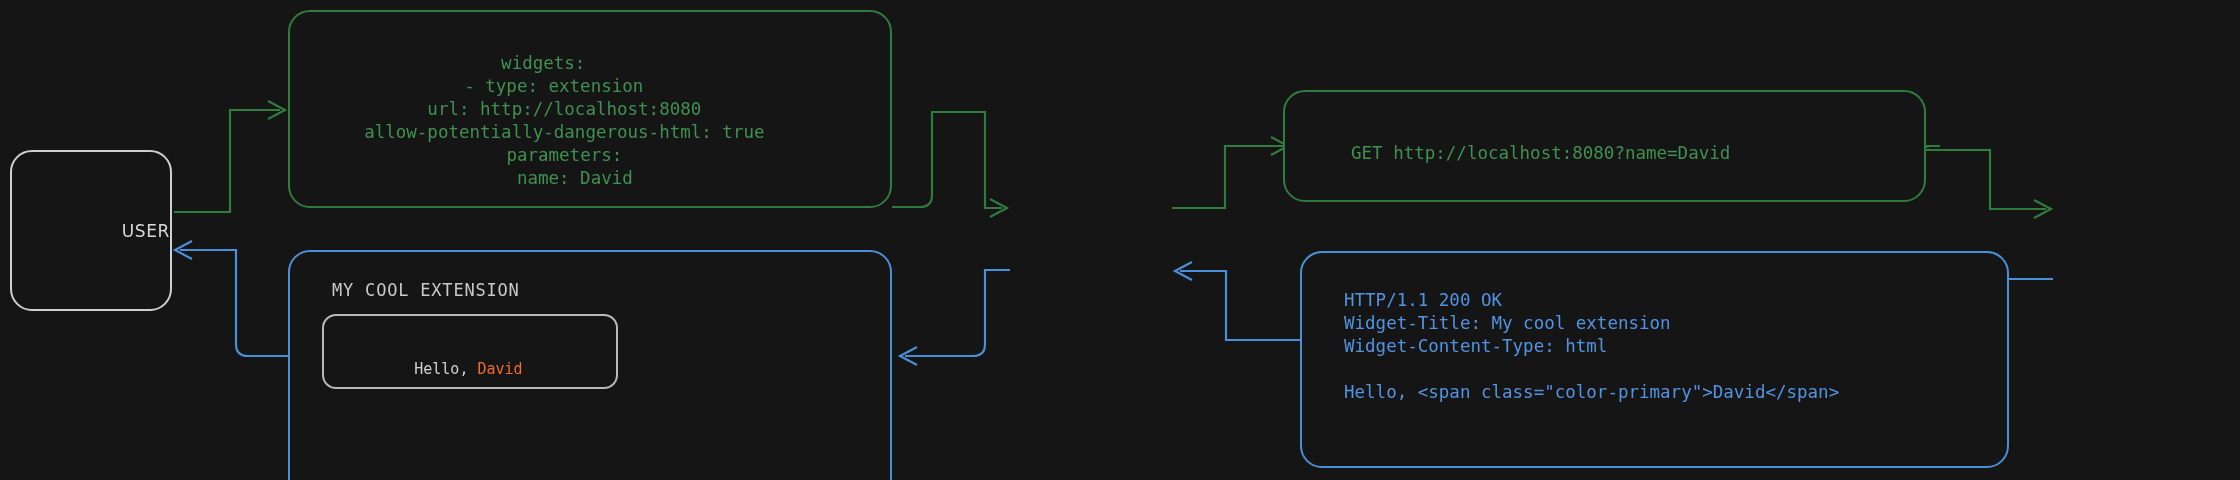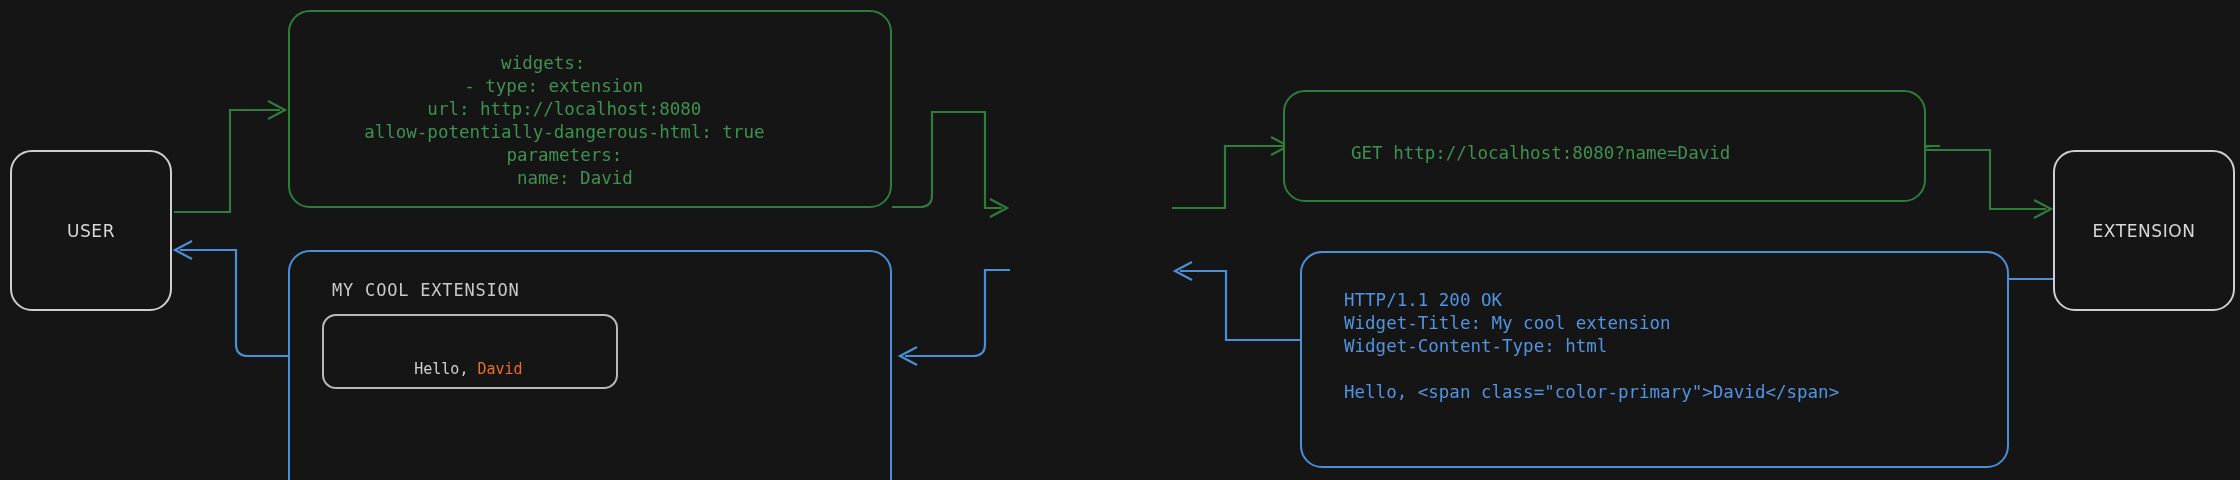--- a/index.html
+++ b/index.html
@@ -25,21 +25,21 @@
   }
 
   
   .node {
     position: absolute;
     border: 2px solid #cfcfcf;
     border-radius: 22px;
     background: #151515;
     display: flex;
     align-items: center;
-    justify-content: center;
+    justify-content: flex-end;
     box-sizing: border-box;
     z-index: 3;
   }
   .node-label {
     color: #d8d8d8;
     font-family: "DejaVu Sans", "Liberation Sans", sans-serif;
     font-size: 17px;
     letter-spacing: 0.6px;
     white-space: nowrap;
   }
@@ -136,23 +136,20 @@
 
     <path d="M 288,356 L 248,356 Q 236,356 236,344 L 236,266 L 236,250 L 180,250" fill="none" stroke="#4a90d9" stroke-width="2.2"></path>
     <path d="M 192,241 L 175,250 L 192,259" fill="none" stroke="#4a90d9" stroke-width="2.2"></path>
   </svg>
 
   <div class="node" style="left:10px; top:150px; width:162px; height:161px;">
     <span class="node-label">USER</span>
   </div>
 
 
-  <div class="node" style="left:2053px; top:150px; width:182px; height:161px;">
-    <span class="node-label">EXTENSION</span>
-  </div>
 
   <div class="panel" style="left:288px; top:10px; width:604px; height:198px;">
     <pre class="code green" style="left:32px; top:40px; margin:0;text-align:center;">widgets:
   - type: extension
     url: http://localhost:8080
     allow-potentially-dangerous-html: true
     parameters:
       name: David</pre>
   </div>
 

